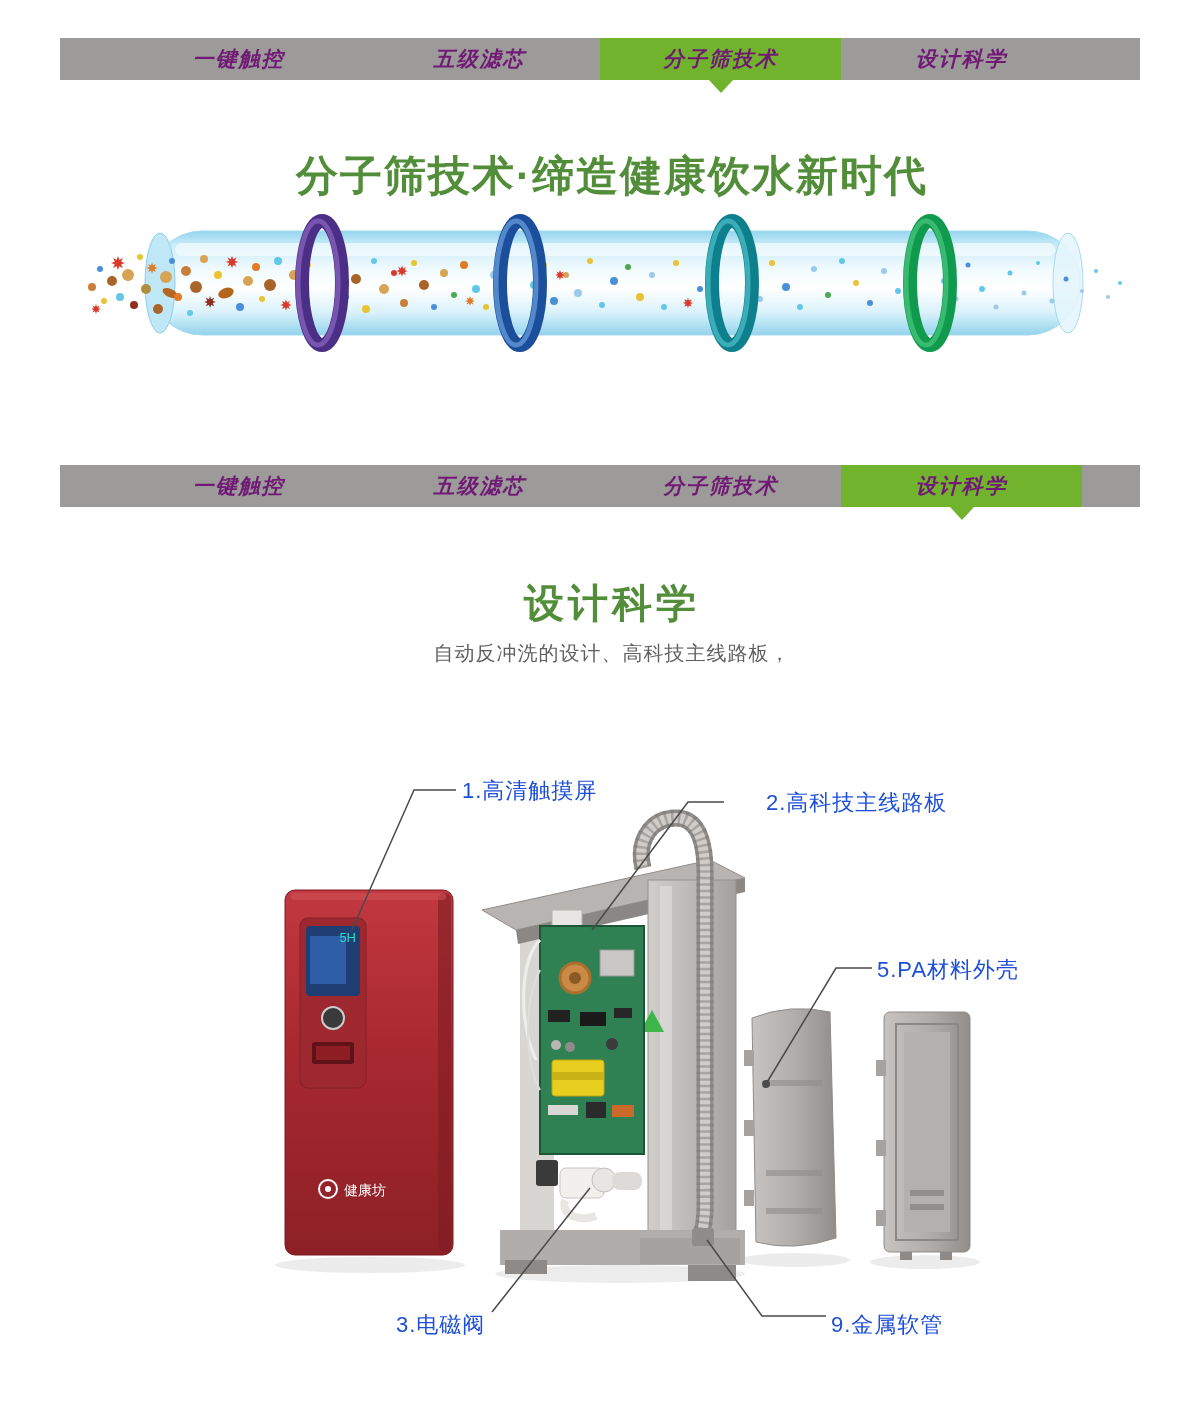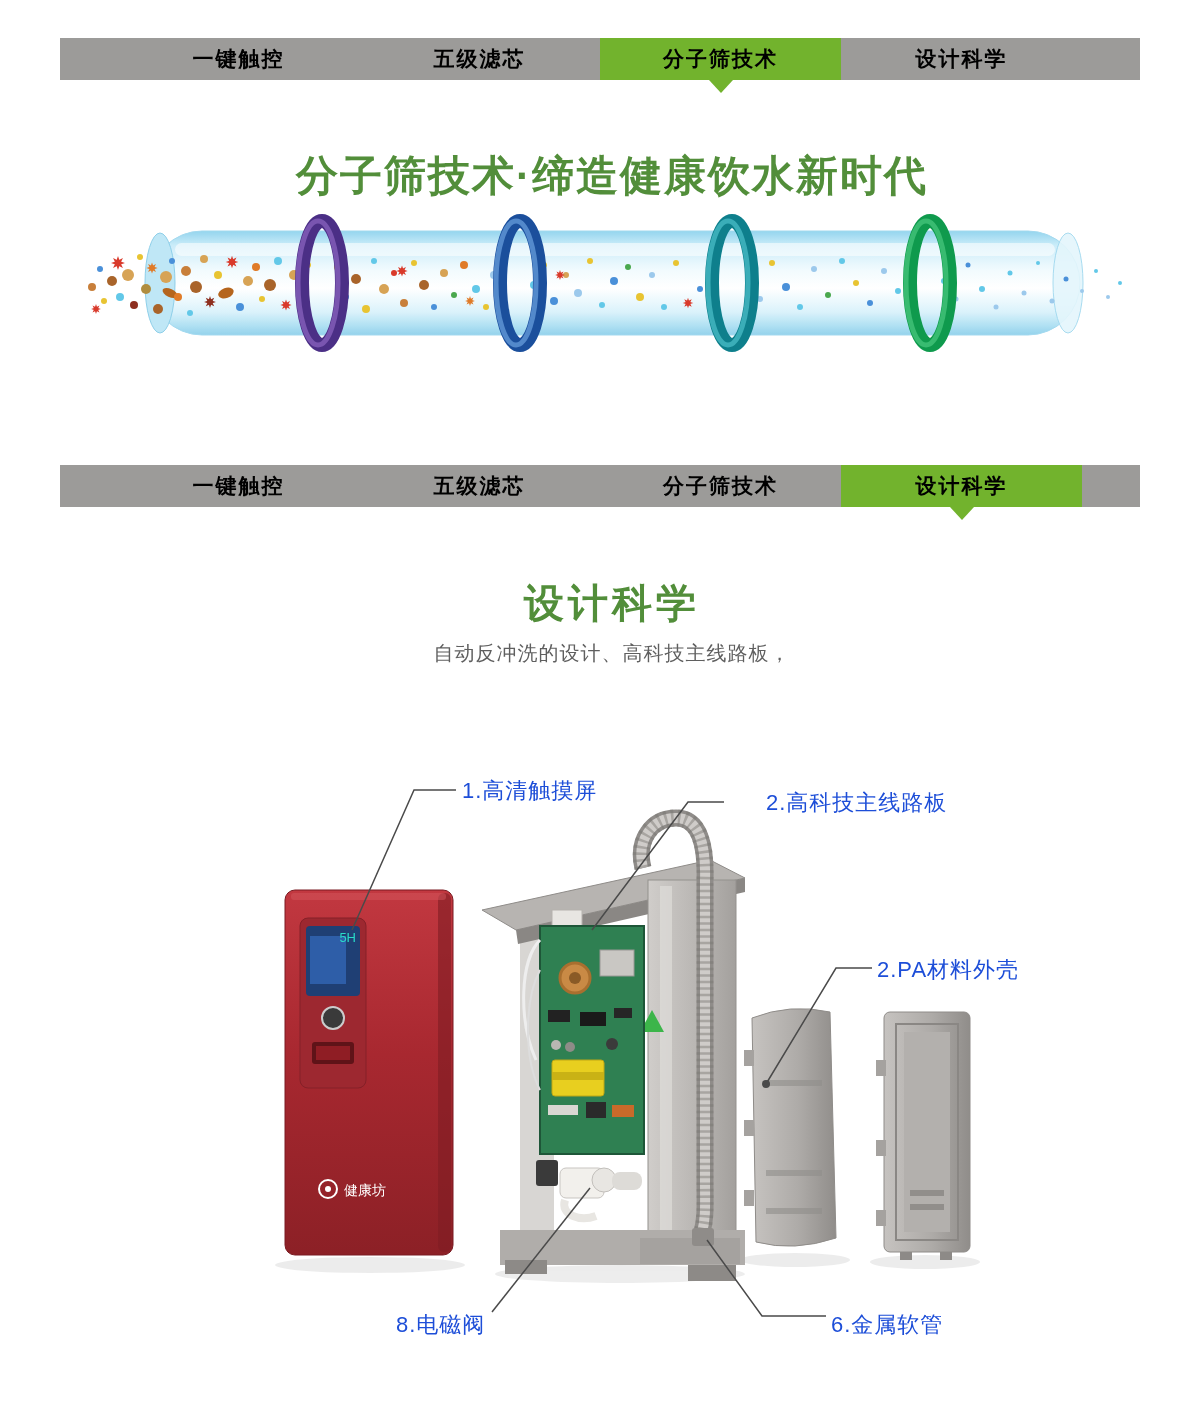--- a/index.html
+++ b/index.html
@@ -11,22 +11,22 @@
   body{margin:0;background:#ffffff;font-family:"Liberation Sans","DejaVu Sans",sans-serif;}
   .page{position:relative;width:1200px;height:1412px;background:#ffffff;overflow:hidden;}
 
   
   .tabbar{
     position:absolute;left:60px;width:1080px;height:42px;
     background:var(--tab-gray);display:flex;padding:0 58px;
   }
   .tab{
     flex:1;display:flex;align-items:center;justify-content:center;
-    color:#000000;font-size:21px;font-weight:bold;letter-spacing:2px;
-    position:relative;cursor:pointer;white-space:nowrap;
+    color:#701a75;font-size:21px;font-weight:bold;letter-spacing:2px;
+    position:relative;cursor:pointer;white-space:nowrap;font-style:italic;
   }
   .tab.active{background:var(--active-green);}
   .tab.active::after{
     content:"";position:absolute;top:42px;left:50%;margin-left:-12px;
     width:0;height:0;border-left:12px solid transparent;border-right:12px solid transparent;
     border-top:13px solid var(--active-green);
   }
 
   .center-text{position:absolute;left:0;width:1200px;text-align:center;margin:12px;}
   .mol-title{top:136px;font-size:42px;font-weight:bold;color:var(--heading-green);letter-spacing:2px;}
@@ -334,17 +334,17 @@
       <polyline points="724,42 688,42 592,170"></polyline>
       <polyline points="872,208 836,208 766,324"></polyline>
       <polyline points="492,552 590,428"></polyline>
       <polyline points="826,556 762,556 707,480"></polyline>
     </g>
     <circle cx="766" cy="324" r="4" fill="#4a4a4a"></circle>
   </svg>
 
   <div class="callout" style="left:462px;top:776px">1.高清触摸屏</div>
   <div class="callout" style="left:766px;top:788px">2.高科技主线路板</div>
-  <div class="callout" style="left:877px;top:955px">2.PA材料外壳</div>
-  <div class="callout" style="left:396px;top:1310px">8.电磁阀</div>
-  <div class="callout" style="left:831px;top:1310px">6.金属软管</div>
+  <div class="callout" style="left:877px;top:955px">5.PA材料外壳</div>
+  <div class="callout" style="left:396px;top:1310px">3.电磁阀</div>
+  <div class="callout" style="left:831px;top:1310px">9.金属软管</div>
 
 </div>
 
 </body></html>

